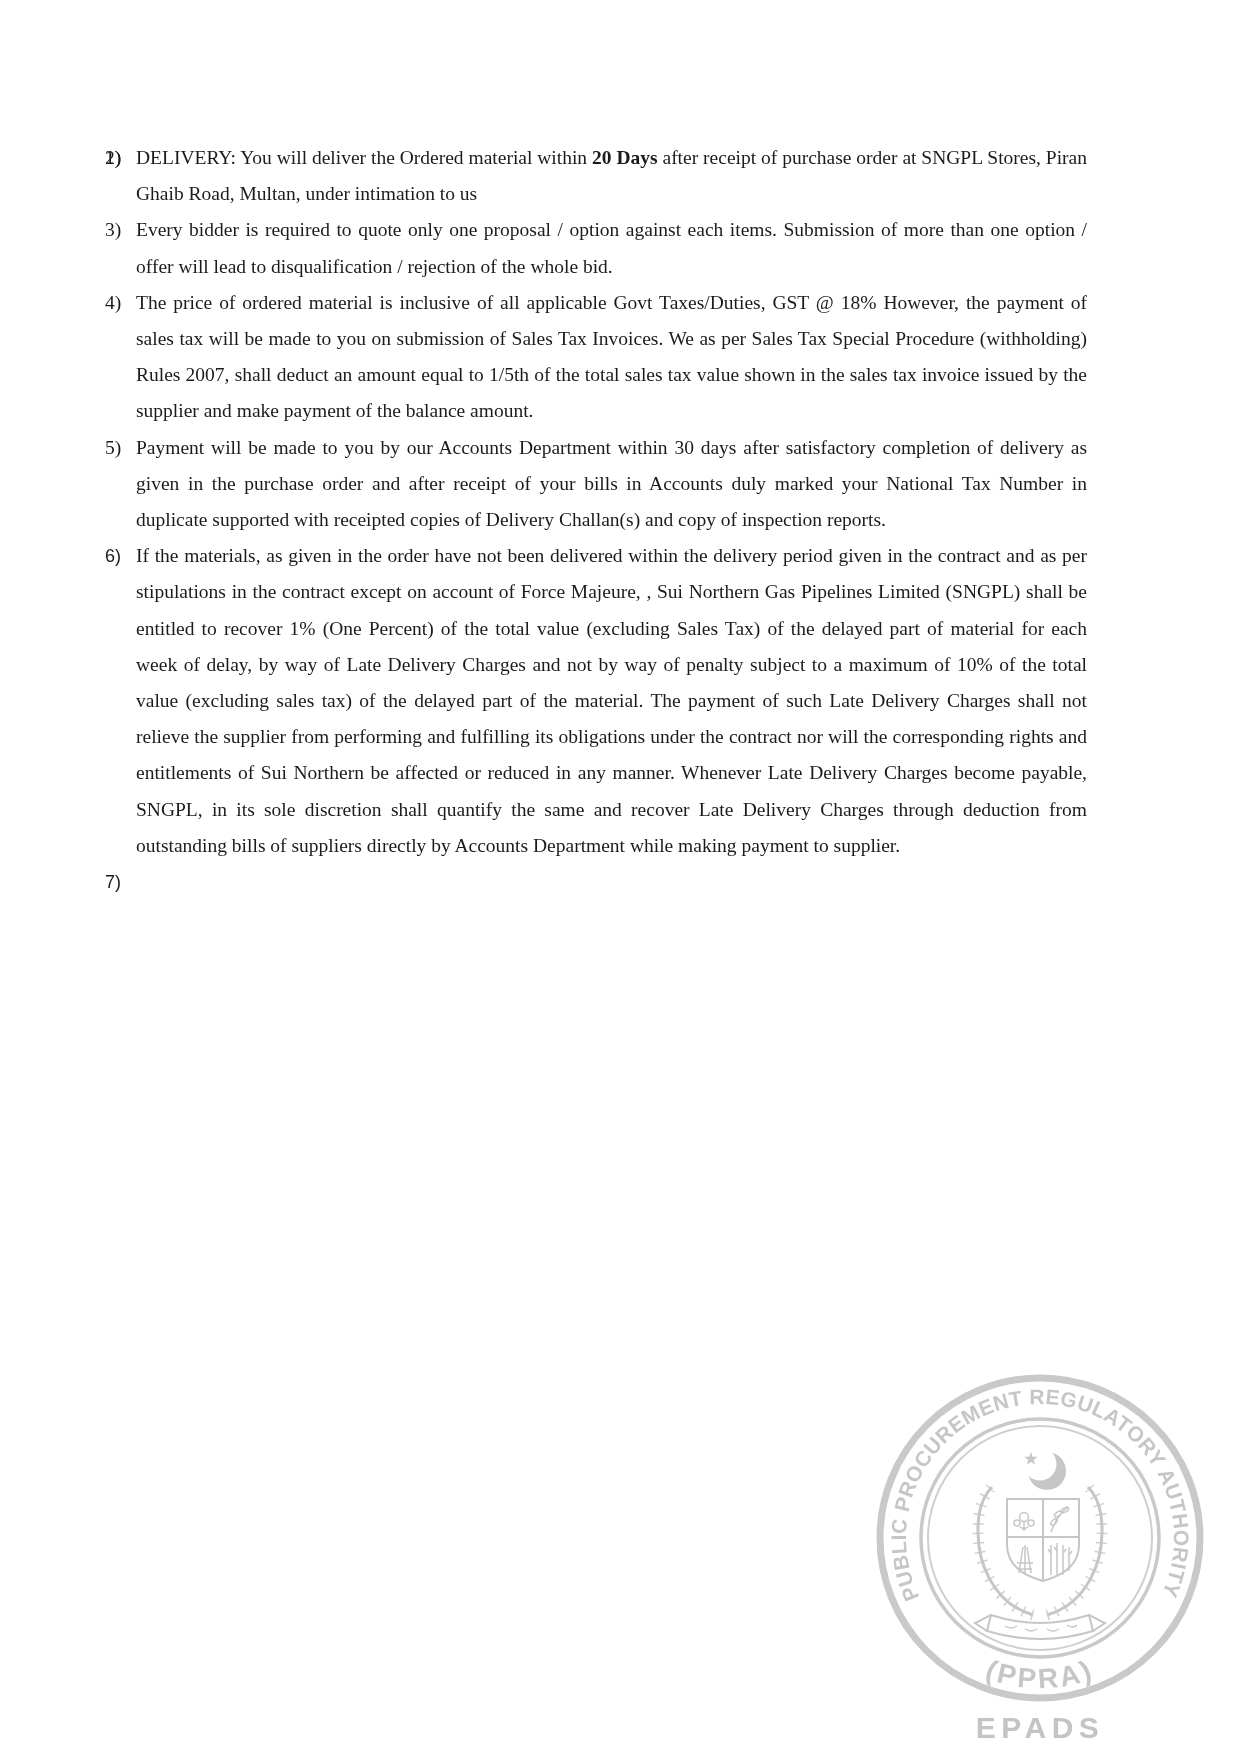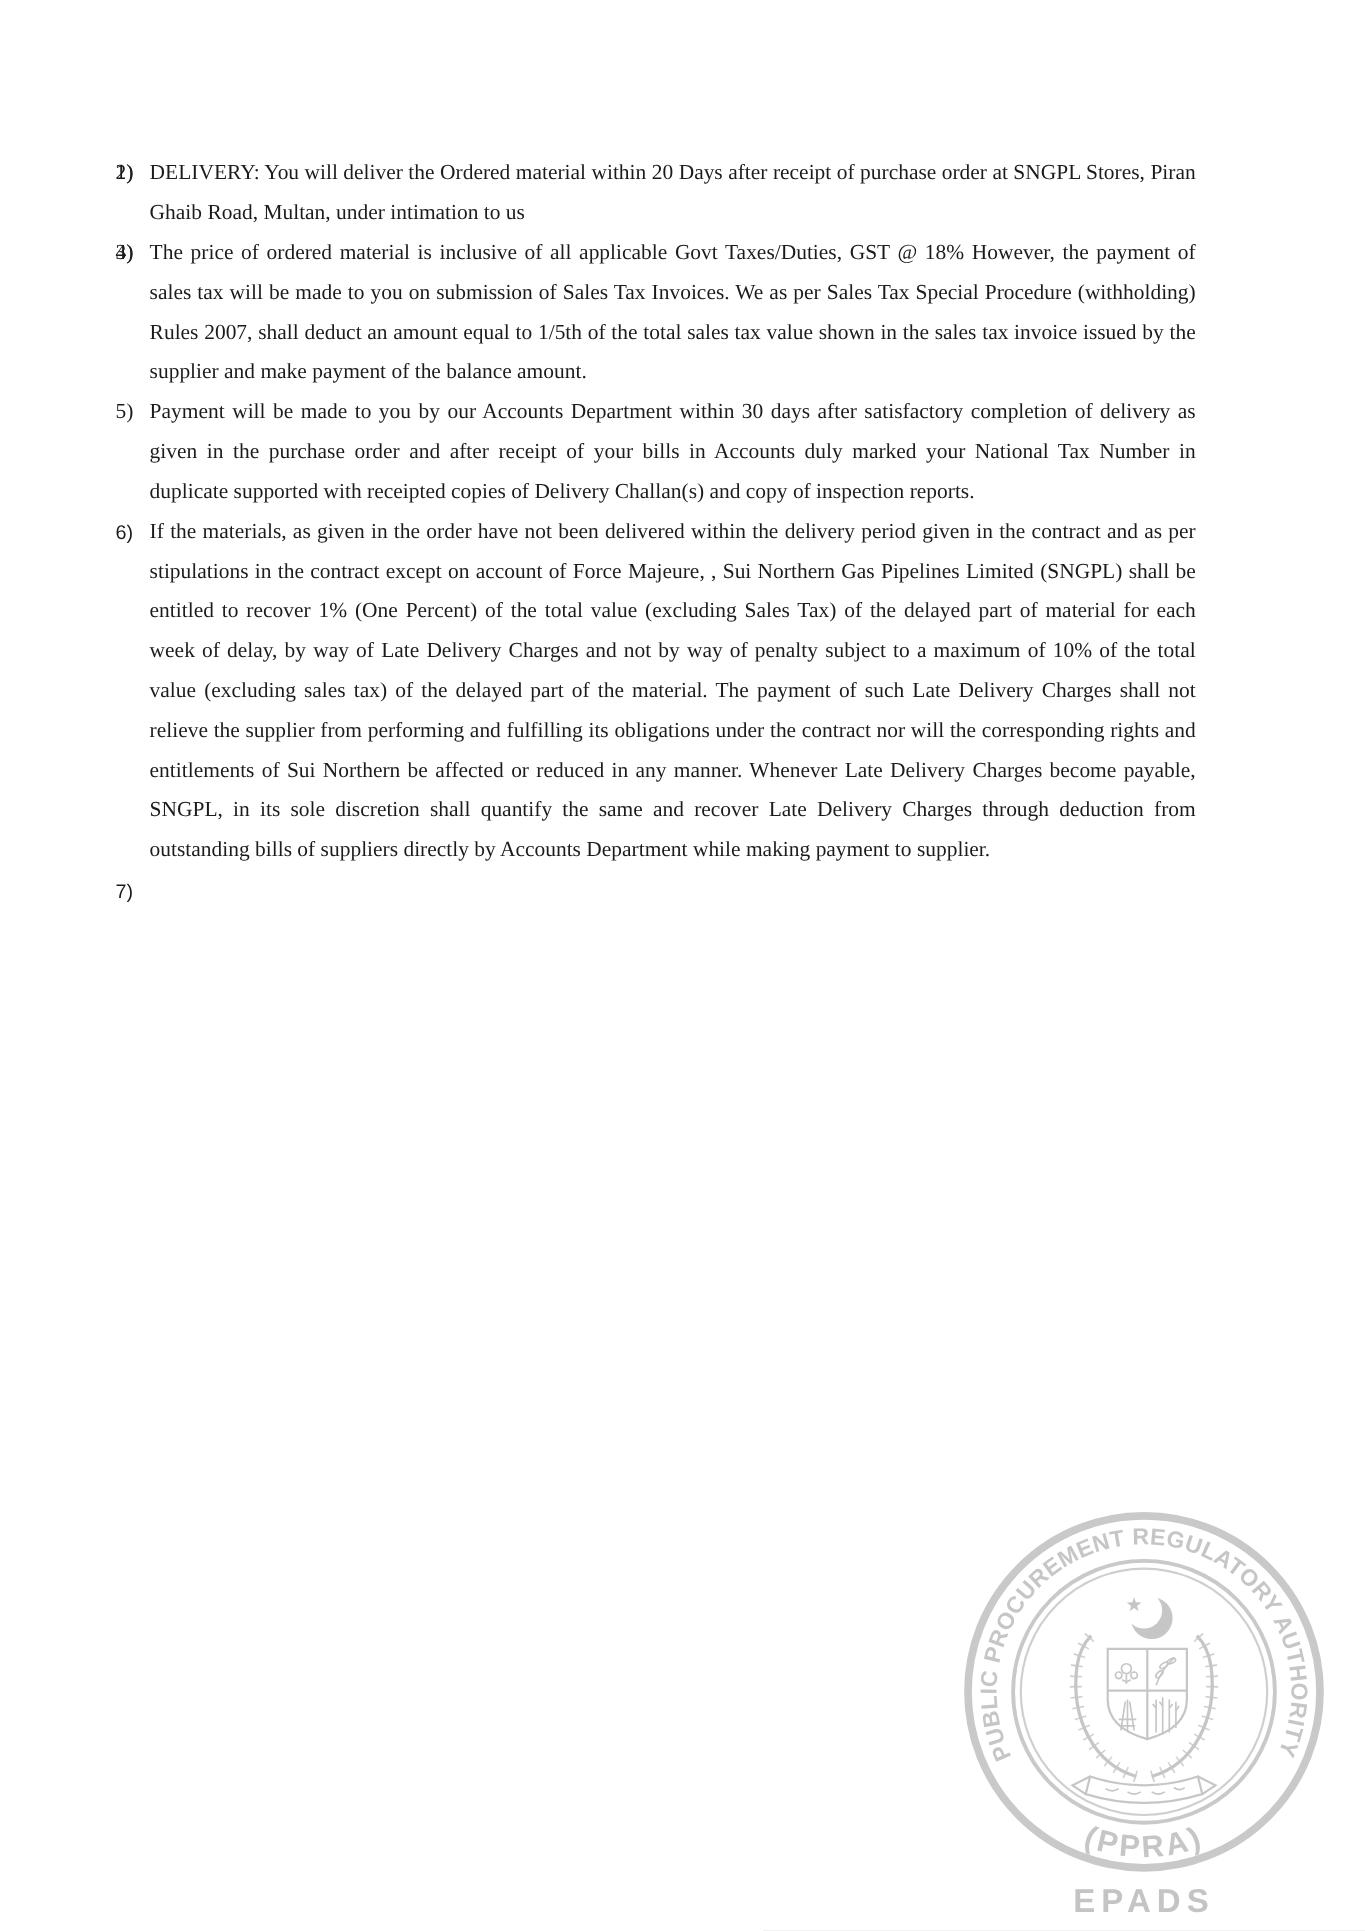--- a/index.html
+++ b/index.html
@@ -26,21 +26,21 @@
     position:absolute;
     left:0;top:0;
     text-align:left;
   }
   
   .term-item:nth-child(6) .num,
   .term-item:nth-child(7) .num{
     font-family:"Liberation Sans","DejaVu Sans",sans-serif;
     font-size:18px;
   }
-  .bold{font-weight:normal;}
+  .bold{font-weight:bold;}
   .watermark{
     position:absolute;
     left:855px;top:1363px;
     width:372px;height:392px;
     pointer-events:none;
   }
   .seal-text{
     font-family:"Liberation Sans","DejaVu Sans",sans-serif;
     font-weight:bold;
   }
@@ -54,21 +54,21 @@
 
     <div class="term-item">
       <span class="num">1)</span>
     </div>
 
     <div class="term-item">
       <span class="num">2)</span><span><span>DELIVERY: You will deliver the Ordered material within </span><span class="bold">20 Days</span><span> after receipt of purchase order at SNGPL Stores, Piran Ghaib Road, Multan, under intimation to us</span></span>
     </div>
 
     <div class="term-item">
-      <span class="num">3)</span>
+      <span class="num">3)</span><span>Every bidder is required to quote only one proposal / option against each items. Submission of more than one option / offer will lead to disqualification / rejection of the whole bid.</span>
     </div>
 
     <div class="term-item">
       <span class="num">4)</span><span>The price of ordered material is inclusive of all applicable Govt Taxes/Duties, GST @ 18% However, the payment of sales tax will be made to you on submission of Sales Tax Invoices. We as per Sales Tax Special Procedure (withholding) Rules 2007, shall deduct an amount equal to 1/5th of the total sales tax value shown in the sales tax invoice issued by the supplier and make payment of the balance amount.</span>
     </div>
 
     <div class="term-item">
       <span class="num">5)</span><span>Payment will be made to you by our Accounts Department within 30 days after satisfactory completion of delivery as given in the purchase order and after receipt of your bills in Accounts duly marked your National Tax Number in duplicate supported with receipted copies of Delivery Challan(s) and copy of inspection reports.</span>
     </div>
 

